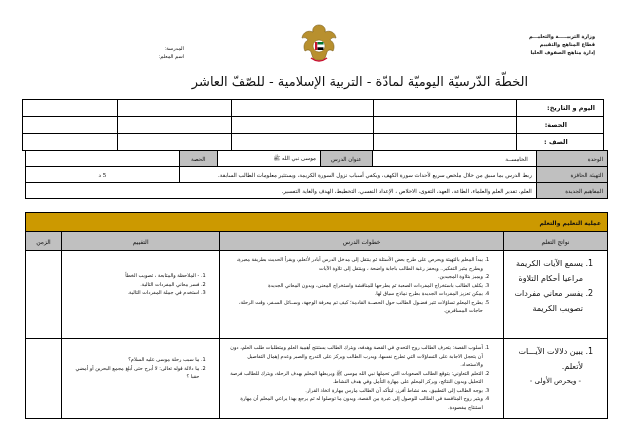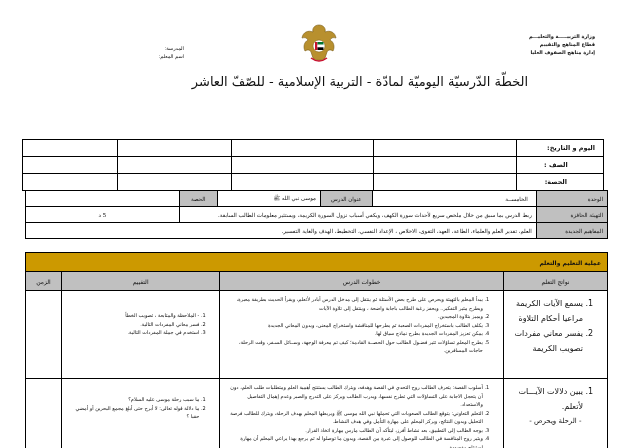--- a/index.html
+++ b/index.html
@@ -7,21 +7,21 @@
   body { font-family: "DejaVu Sans", sans-serif; color: #111; position: relative; direction: ltr; }
   .abs { position: absolute; }
   .rtl { direction: rtl; text-align: right; }
 
   
   #ministry { right: 44px; top: 32px; width: 110px; font-size: 5px; line-height: 8px; font-weight: bold; }
   #school-info { right: 455px; top: 44px; width: 80px; font-size: 5px; line-height: 8px; }
   #emblem { left: 300px; top: 22px; width: 38px; height: 42px; }
   #doc-title { left: 150px; top: 76px; width: 420px; text-align: center; font-size: 13px; line-height: 12px; }
 
-  table { border-collapse: collapse; position: absolute; margin-top: 40px; }
+  table { border-collapse: collapse; position: absolute; }
   td { border: 1px solid #000; vertical-align: middle; }
 
   
   #info-table { left: 22px; top: 99px; width: 582px; }
   #info-table td { height: 17px; border-width: 1px; }
   #info-table td.label { width: 92px; font-size: 6.5px; text-align: right; padding-right: 8px; direction: rtl; font-weight: bold; }
   #info-table tr td { border-top: 1.5px solid #000; border-bottom: 1.5px solid #000; }
 
   
   #unit-table { left: 25px; top: 150px; width: 583px; }
@@ -77,28 +77,28 @@
     <td style="width:124px"></td>
     <td style="width:155px"></td>
     <td style="width:155px"></td>
     <td class="label">اليوم و التاريخ:</td>
   </tr>
   <tr>
     <td></td>
     <td></td>
     <td></td>
     <td></td>
-    <td class="label" style="text-align:center">الصف :</td>
+    <td class="label" style="text-align:center">الحصة:</td>
   </tr>
   <tr>
     <td></td>
     <td></td>
     <td></td>
     <td></td>
-    <td class="label" style="text-align:center">الحصة:</td>
+    <td class="label" style="text-align:center">الصف :</td>
   </tr>
 </tbody>
   </table>
 
 <table id="unit-table">
   <tbody>
       <tr>
     <td style="width:134px"></td>
     <td class="grey center" style="width:33px">الحصة</td>
     <td style="width:90px">موسى نبي الله ﷺ</td>
@@ -167,17 +167,17 @@
         <li>أسلوب القصة: يتعرف الطالب روح التحدي في القصة وهدفه، ويترك الطالب يستنتج أهمية العلم ومتطلبات طلب العلم، دون أن يتعجل الاجابة على التساؤلات التي تطرح نفسها، ويدرب الطالب ويركز على التدرج والصبر وعدم إهمال التفاصيل والاستعداد.</li>
         <li>التعلم التعاوني: يتوقع الطالب الصعوبات التي تحملها نبي الله موسى ﷺ ويربطها المعلم بهدف الرحلة، ويترك للطالب فرصة التحليل ويدون النتائج، ويركز المعلم على مهارة التأمل وفي هدف النشاط.</li>
         <li>يوجه الطالب إلى التطبيق، بعد نشاط أفرز، ليتأكد أن الطالب مارس مهارة اتخاذ القرار.</li>
         <li>ويثير روح المنافسة في الطالب للوصول إلى عبرة من القصة، ويدون ما توصلوا له ثم يرجع بهذا يراعي المعلم أن مهارة استنتاج مقصودة.</li>
       </ol>
     </td>
     <td class="outcome">
       <ol>
         <li>يبين دلالات الآيـــات لأتعلم.</li>
       </ol>
-      <div class="center" style="font-size:7px">- الرحلة ويحرص -</div>
+      <div class="center" style="font-size:7px">- ويحرص الأولى -</div>
     </td>
   </tr>
 </tbody>
   </table>
 
 </body></html>

